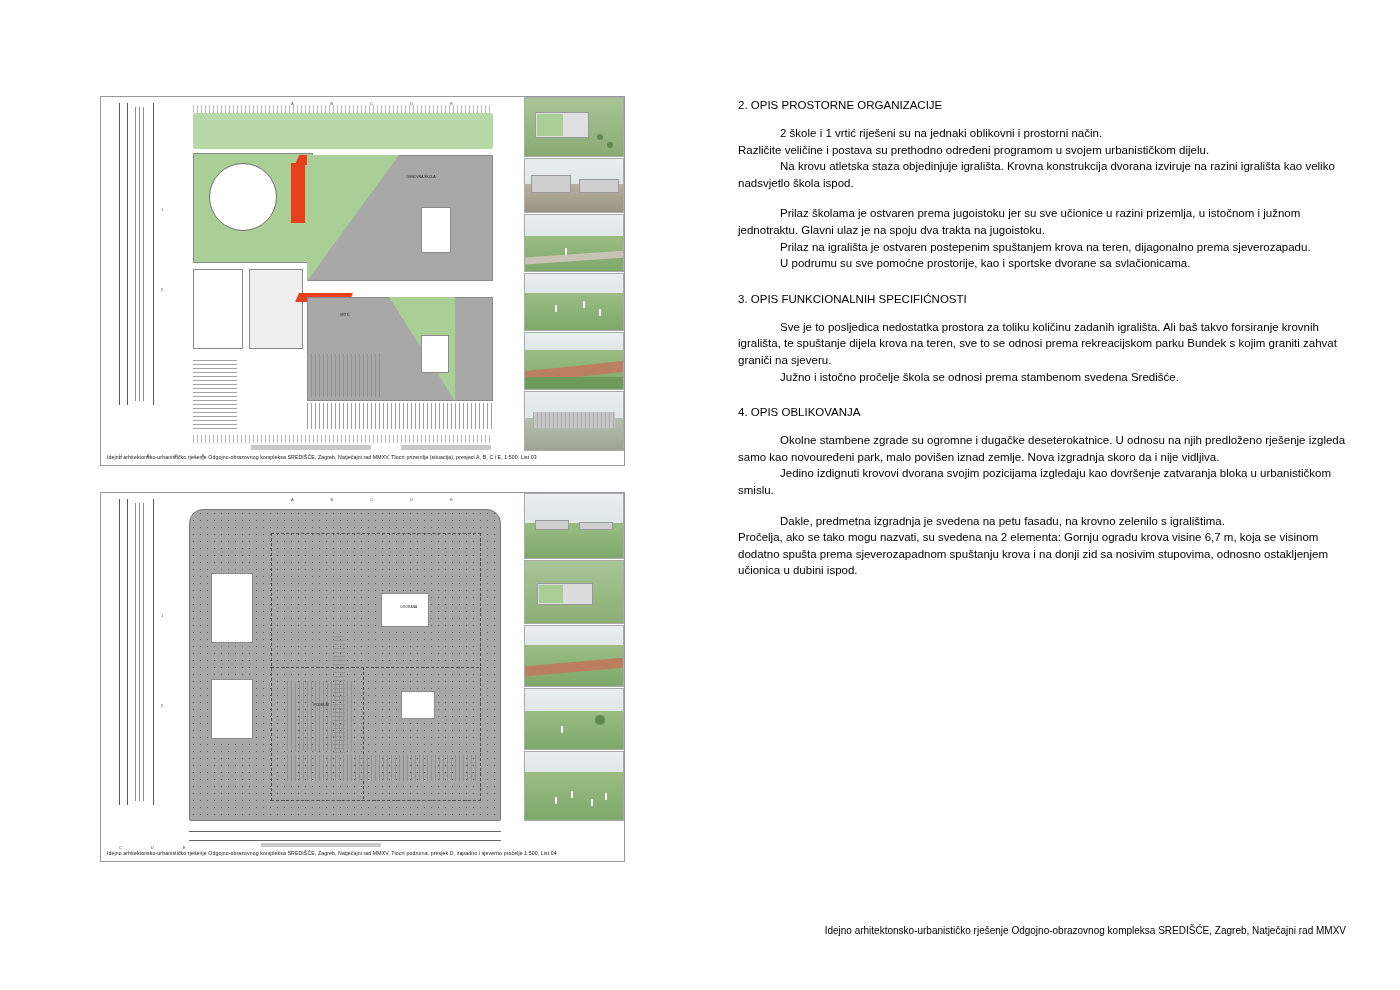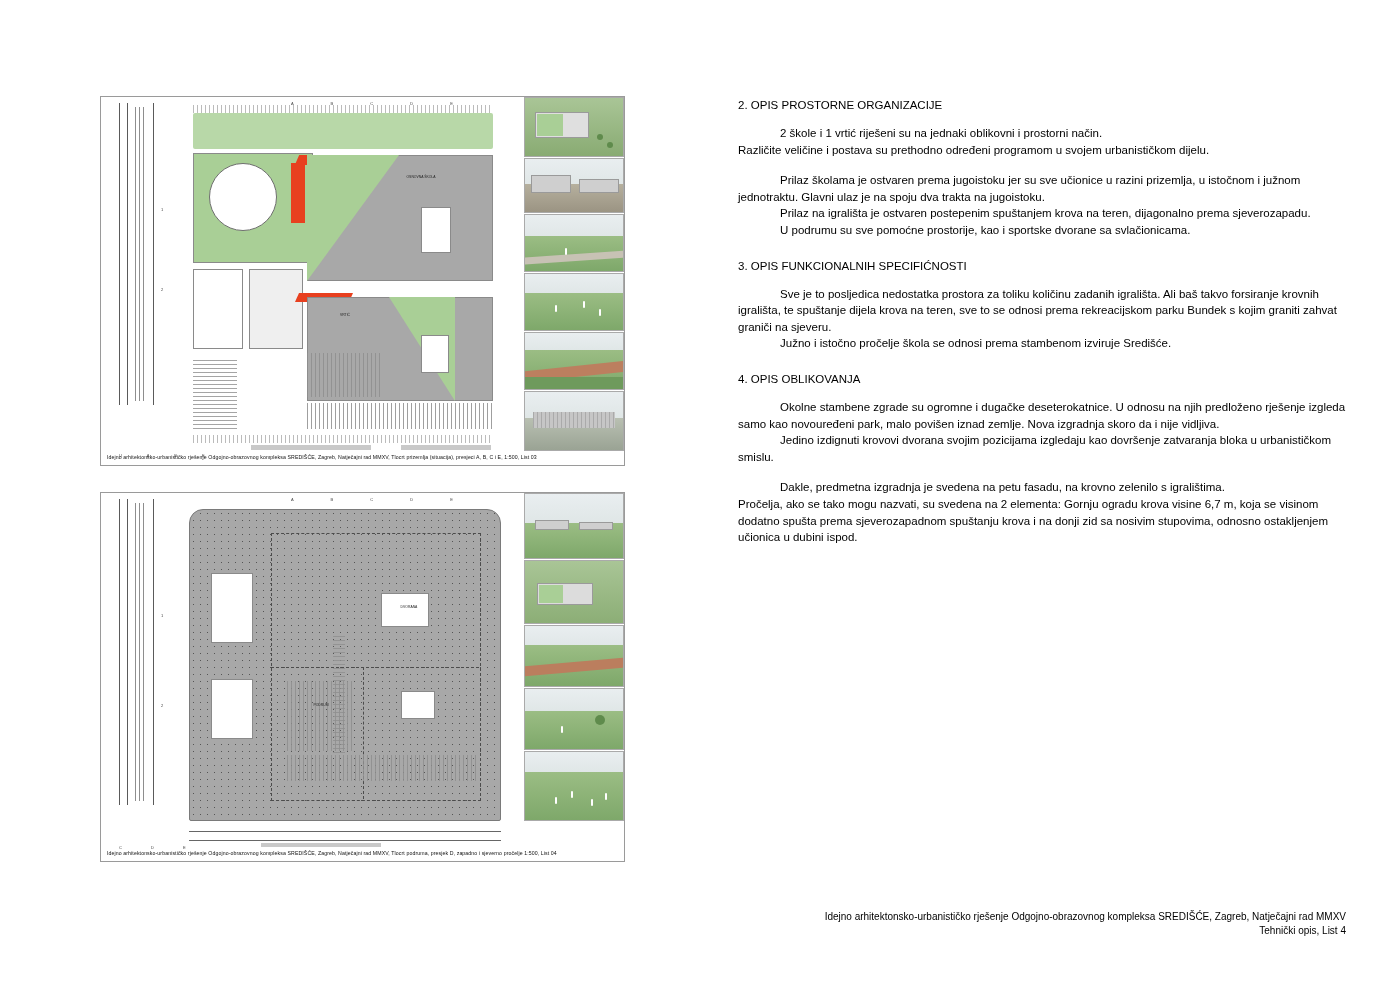--- a/index.html
+++ b/index.html
@@ -249,46 +249,46 @@
 
   </div>
 
   <div class="text-col">
 
     <div class="sec">
       <div class="h">2. OPIS PROSTORNE ORGANIZACIJE</div>
       <div class="blk">
         <p class="p">2 škole i 1 vrtić riješeni su na jednaki oblikovni i prostorni način.</p>
         <p class="p noind">Različite veličine i postava su prethodno određeni programom u svojem urbanističkom dijelu.</p>
+        <p class="p">Na krovu atletska staza objedinjuje igrališta. Krovna konstrukcija dvorana izviruje na razini igrališta kao veliko nadsvjetlo škola ispod.</p>
       </div>
       <div class="blk">
         <p class="p">Prilaz školama je ostvaren prema jugoistoku jer su sve učionice u razini prizemlja, u istočnom i južnom jednotraktu. Glavni ulaz je na spoju dva trakta na jugoistoku.</p>
         <p class="p">Prilaz na igrališta je ostvaren postepenim spuštanjem krova na teren, dijagonalno prema sjeverozapadu.</p>
         <p class="p">U podrumu su sve pomoćne prostorije, kao i sportske dvorane sa svlačionicama.</p>
       </div>
     </div>
 
     <div class="sec">
       <div class="h">3. OPIS FUNKCIONALNIH SPECIFIĆNOSTI</div>
       <p class="p">Sve je to posljedica nedostatka prostora za toliku količinu zadanih igrališta. Ali baš takvo forsiranje krovnih igrališta, te spuštanje dijela krova na teren, sve to se odnosi prema rekreacijskom parku Bundek s kojim graniti zahvat graniči na sjeveru.</p>
-      <p class="p">Južno i istočno pročelje škola se odnosi prema stambenom izviruje Središće.</p>
+      <p class="p">Južno i istočno pročelje škola se odnosi prema stambenom svedena Središće.</p>
     </div>
 
     <div class="sec">
       <div class="h">4. OPIS OBLIKOVANJA</div>
       <div class="blk">
         <p class="p">Okolne stambene zgrade su ogromne i dugačke deseterokatnice. U odnosu na njih predloženo rješenje izgleda samo kao novouređeni park, malo povišen iznad zemlje. Nova izgradnja skoro da i nije vidljiva.</p>
         <p class="p">Jedino izdignuti krovovi dvorana svojim pozicijama izgledaju kao dovršenje zatvaranja bloka u urbanističkom smislu.</p>
       </div>
       <div class="blk">
         <p class="p">Dakle, predmetna izgradnja je svedena na petu fasadu, na krovno zelenilo s igralištima.</p>
         <p class="p noind">Pročelja, ako se tako mogu nazvati, su svedena na 2 elementa: Gornju ogradu krova visine 6,7 m, koja se visinom dodatno spušta prema sjeverozapadnom spuštanju krova i na donji zid sa nosivim stupovima, odnosno ostakljenjem učionica u dubini ispod.</p>
       </div>
     </div>
 
   </div>
 
   <div class="footer">
     <div>Idejno arhitektonsko-urbanističko rješenje Odgojno-obrazovnog kompleksa SREDIŠĆE, Zagreb, Natječajni rad MMXV</div>
-    <div>Tehnički opis, List 4</div>
   </div>
 
 </div>
 
 </body></html>

